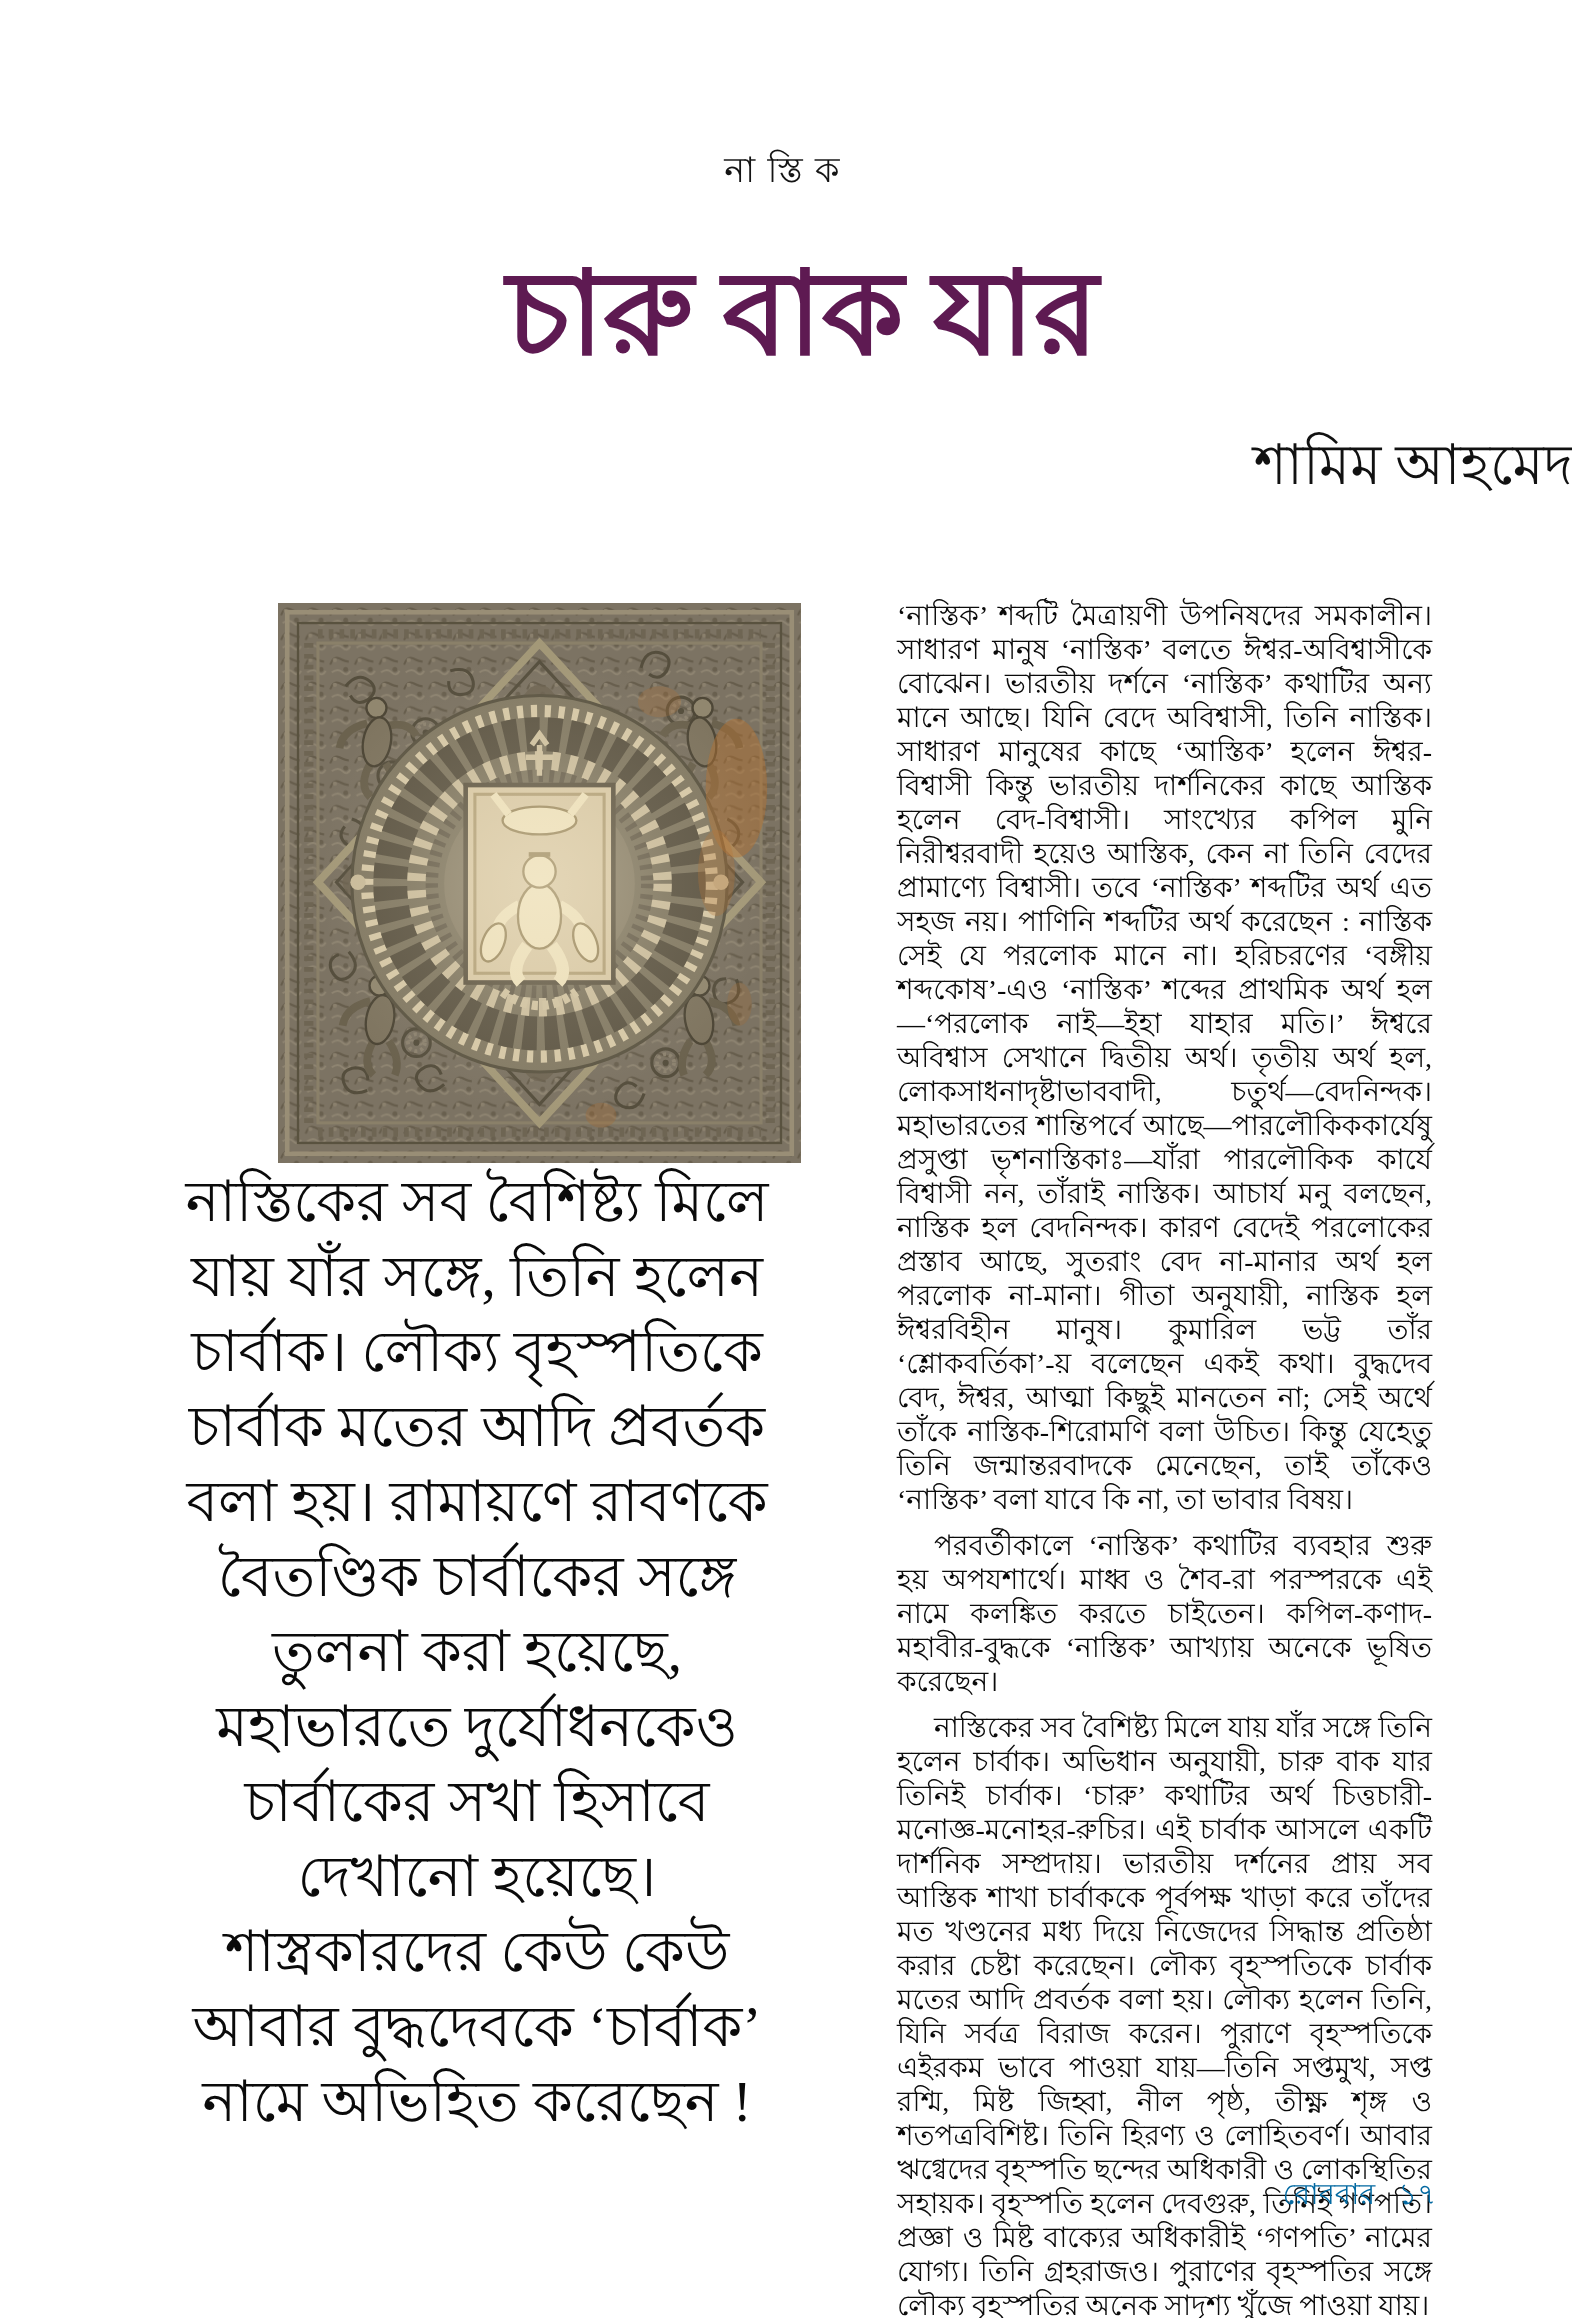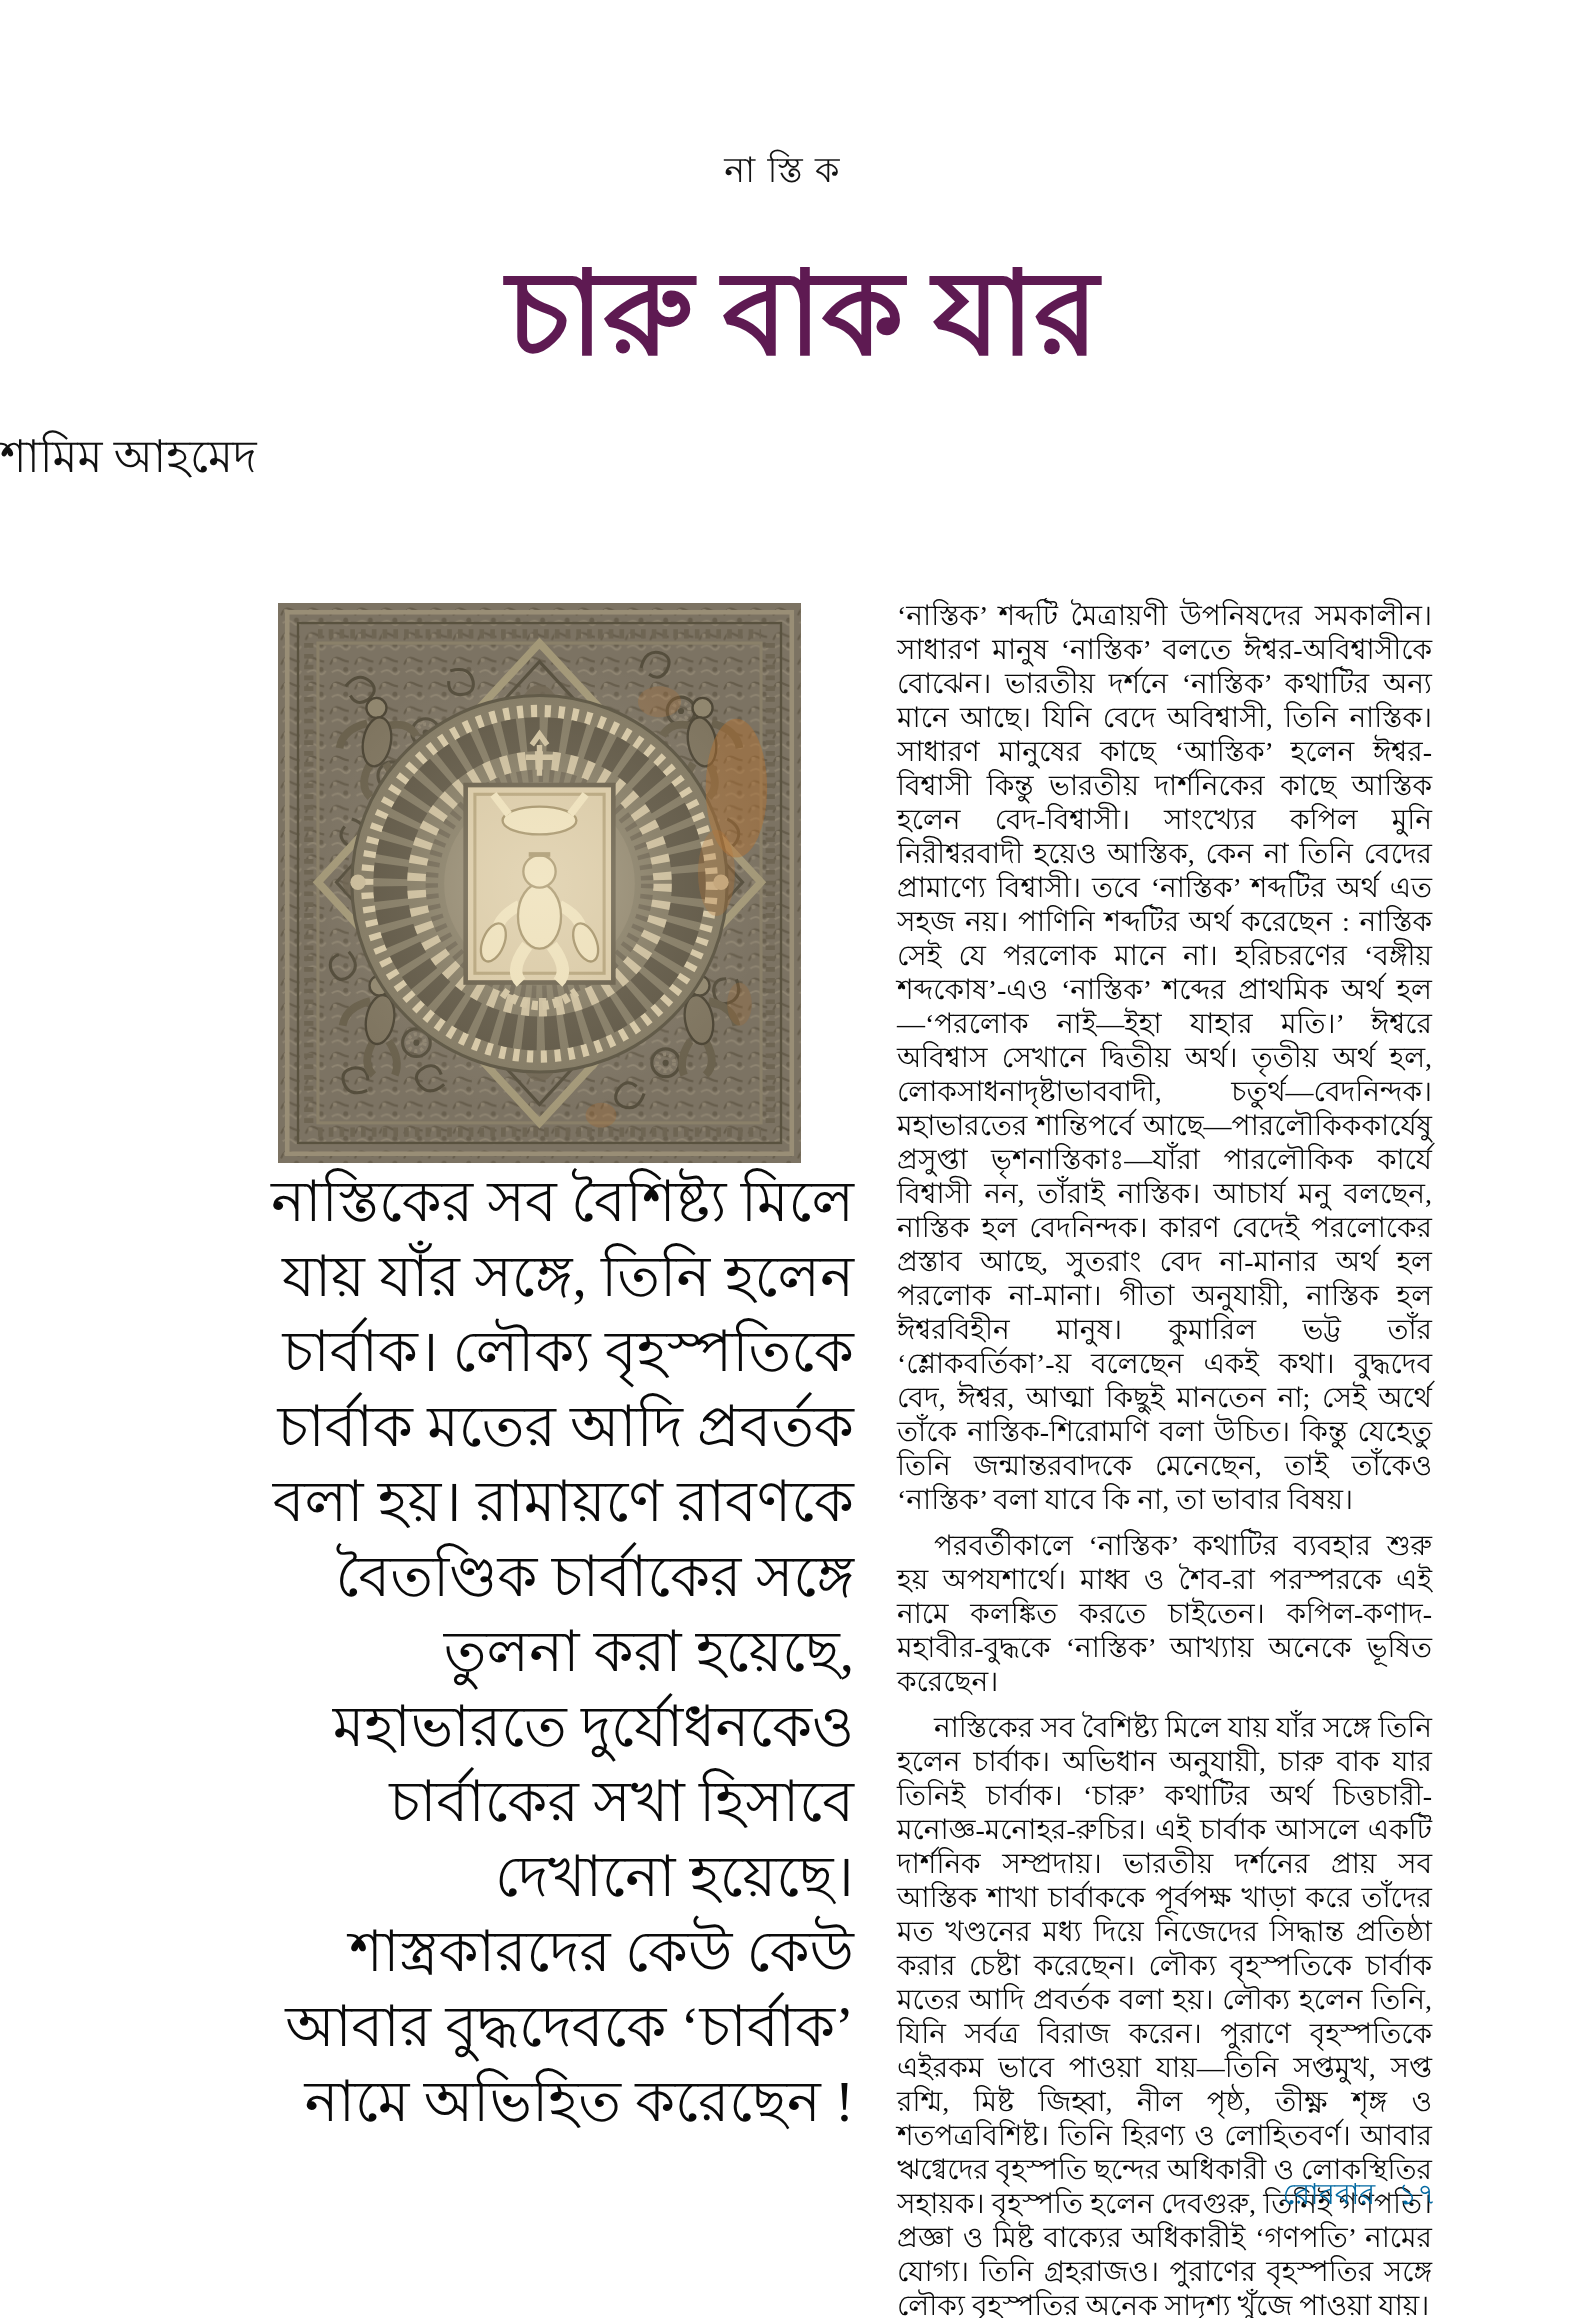--- a/index.html
+++ b/index.html
@@ -28,36 +28,36 @@
     margin: 16px;
     text-align: center;
     font-size: 117px;
     line-height: 1.15;
     font-weight: 700;
     color: #5e1a52;
   }
   .author {
     position: absolute;
     top: 422px; left: 0; width: 100%;
-    text-align: left;
-    font-size: 45px;
+    text-align: right;
+    font-size: 56px;
     color: #111111;
   }
   .photo {
     position: absolute;
     left: 278px; top: 603px;
     width: 523px; height: 560px;
     margin: 0; padding: 0;
   }
   .photo svg { display: block; width: 100%; height: 100%; }
   .pullquote {
     position: absolute;
     left: 100px; top: 1164px;
     width: 754px;
-    text-align: right;
+    text-align: center;
     font-size: 57px;
     line-height: 75px;
     color: #0a0a0a;
   }
   .pq-line { white-space: nowrap; }
   .body-col {
     position: absolute;
     left: 885px; top: 587px;
     width: 559px;
     font-size: 28px;

